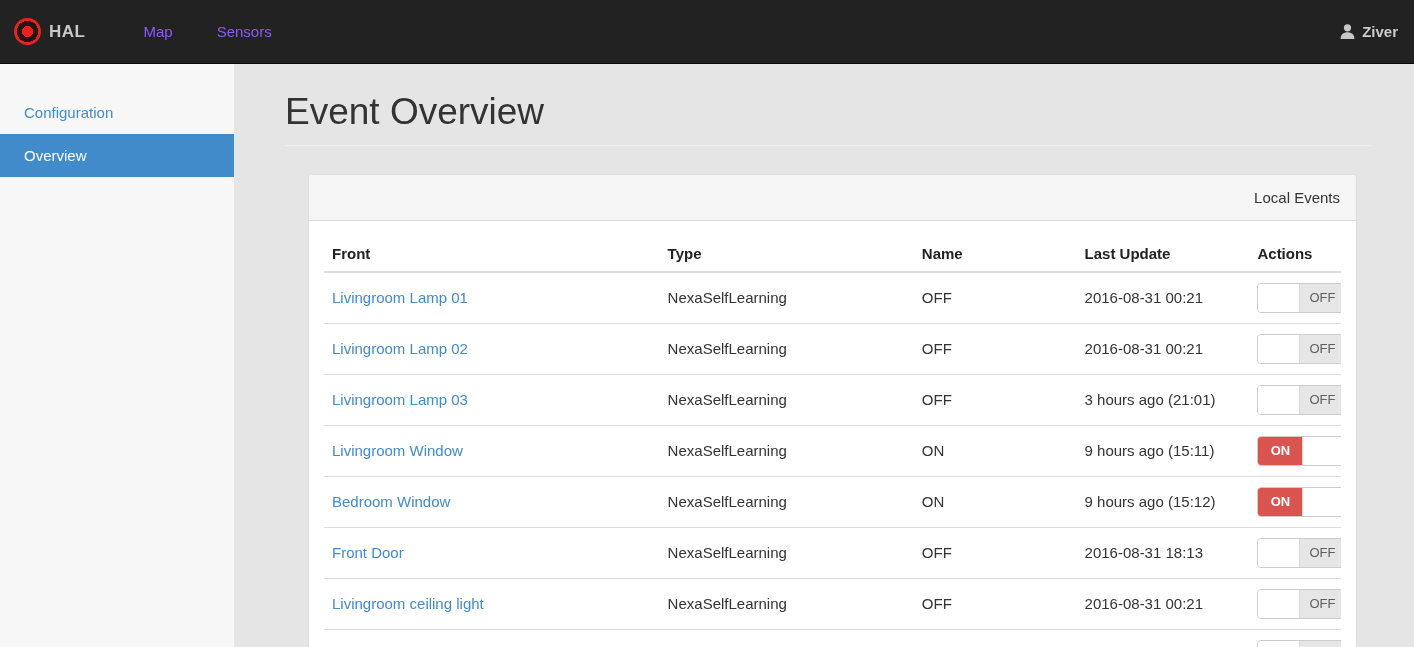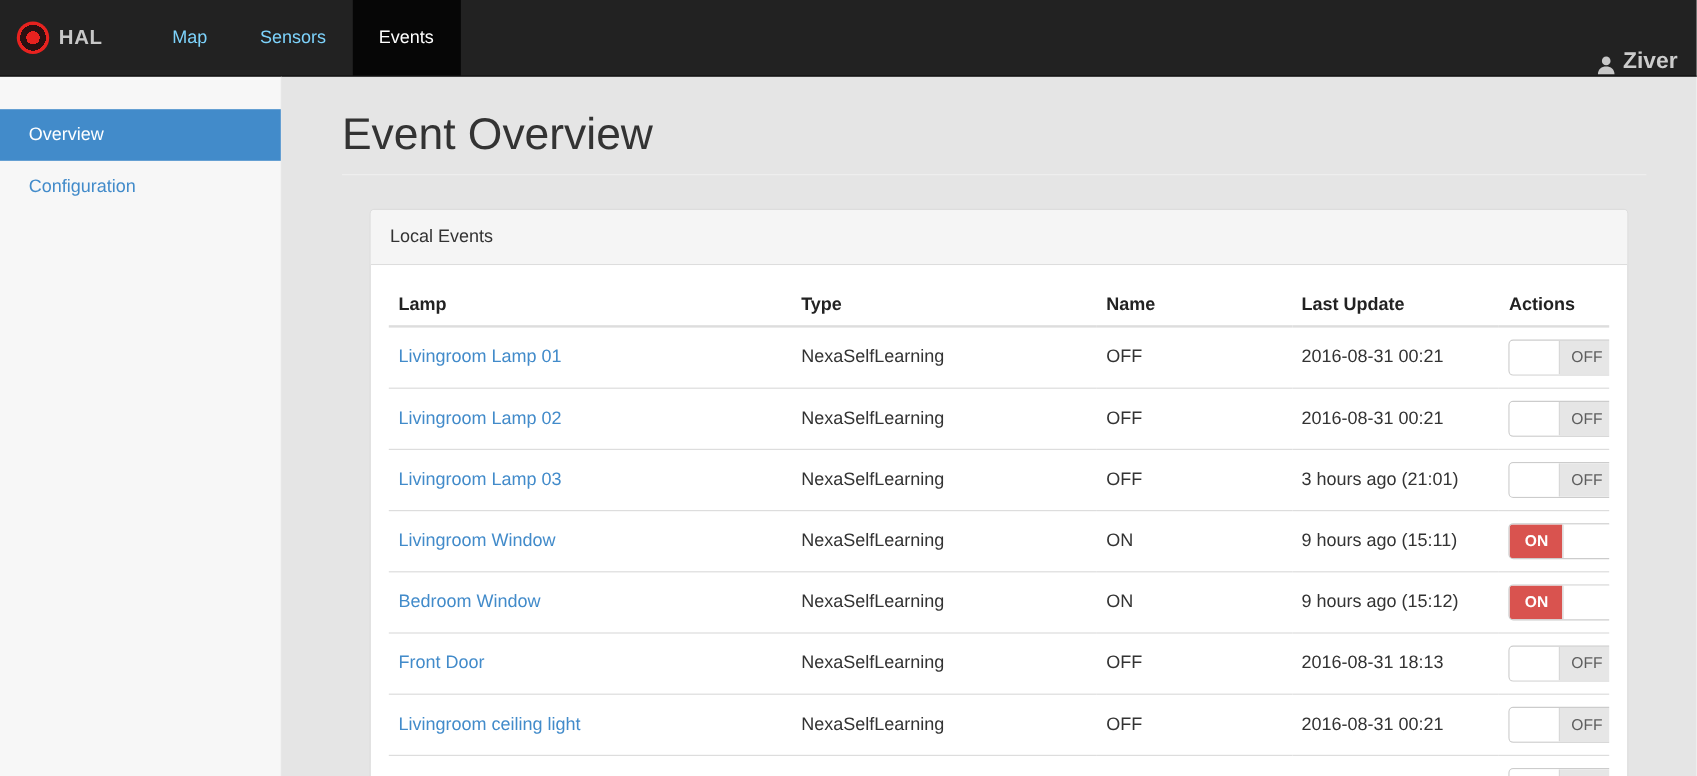--- a/index.html
+++ b/index.html
@@ -37,36 +37,36 @@
     color: #c8c8c8;
     font-size: 17px;
     font-weight: bold;
     letter-spacing: 0.5px;
   }
   .nav-items { display: flex; align-items: stretch; margin-left: 18px; }
   .nav-item {
     display: flex;
     align-items: center;
     padding: 0 22px;
-    color: #7dd3fc;
+    color: #8b5cf6;
     font-size: 15px;
     cursor: pointer;
   }
   .nav-item.active {
     background: #060606;
     color: #ffffff;
   }
   .navbar-user {
     margin-left: auto;
     display: flex;
-    align-items: flex-end;
+    align-items: center;
     padding: 0 16px;
     color: #cccccc;
     font-weight: bold;
-    font-size: 19px;
+    font-size: 15px;
     cursor: pointer;
   }
   .navbar-user svg { margin-right: 6px; display: block; }
 
   
   .app-body { display: flex; height: 583px; }
   .sidebar {
     width: 235px;
     flex: 0 0 235px;
     background: #f7f7f7;
@@ -113,20 +113,21 @@
     border-radius: 4px;
     background: #fff;
   }
   .panel-heading {
     background: #f5f5f5;
     border-bottom: 1px solid #ddd;
     border-radius: 3px 3px 0 0;
     padding: 14px 16px;
     font-size: 15px;
     color: #333;
+    text-align: right;
   }
   .panel-body { padding: 15px 15px 0 15px; }
 
   
   table.events {
     width: 100%;
     border-collapse: collapse;
     table-layout: fixed;
     font-size: 15px;
   }
@@ -196,48 +197,47 @@
 <body>
 
 <header class="navbar">
   <div class="brand">
     <span class="logo"></span>
     <span class="brand-text">HAL</span>
   </div>
   <nav class="nav-items" id="nav-items">
       <a class="nav-item">Map</a>
       <a class="nav-item">Sensors</a>
-      <a class="nav-item active">Events</a>
     </nav>
   <div class="navbar-user">
     <svg width="17" height="17" viewBox="0 0 16 16">
       <circle cx="8" cy="4.5" r="3.4" fill="#c8c8c8"></circle>
       <path d="M1.5 15 C1.5 10.8 4.4 8.8 8 8.8 C11.6 8.8 14.5 10.8 14.5 15 Z" fill="#c8c8c8"></path>
     </svg>
     <span>Ziver</span>
   </div>
 </header>
 
 <div class="app-body">
   <aside class="sidebar" id="sidebar">
+      <a class="side-item">Configuration</a>
       <a class="side-item active">Overview</a>
-      <a class="side-item">Configuration</a>
     </aside>
 
   <main class="main">
     <h1 class="page-title">Event Overview</h1>
     <hr class="page-header-rule">
 
     <section class="panel">
       <div class="panel-heading">Local Events</div>
       <div class="panel-body">
         <table class="events">
           <thead>
             <tr>
-              <th class="c-name">Lamp</th>
+              <th class="c-name">Front</th>
               <th class="c-type">Type</th>
               <th class="c-data">Name</th>
               <th class="c-update">Last Update</th>
               <th class="c-actions">Actions</th>
             </tr>
           </thead>
           <tbody id="table-body">
   <tr>
     <td class="c-name"><a href="#">Livingroom Lamp 01</a></td>
     <td class="c-type">NexaSelfLearning</td>

